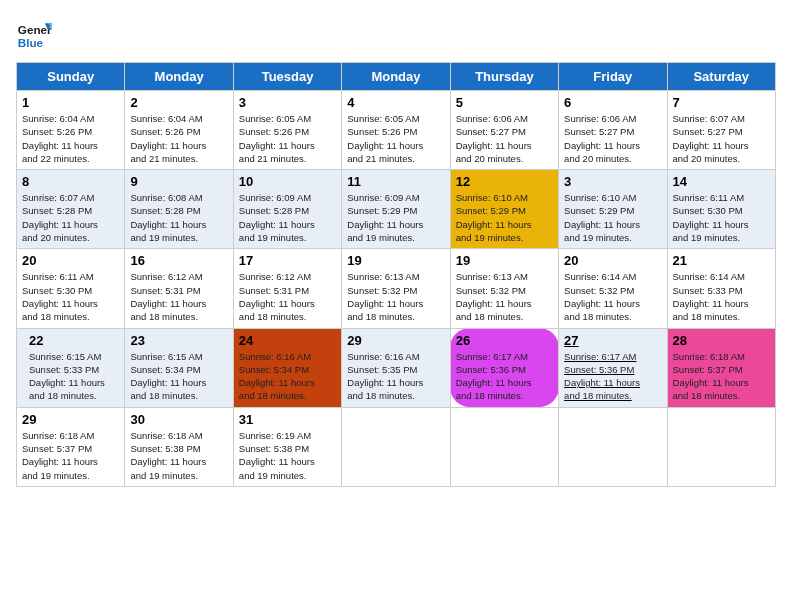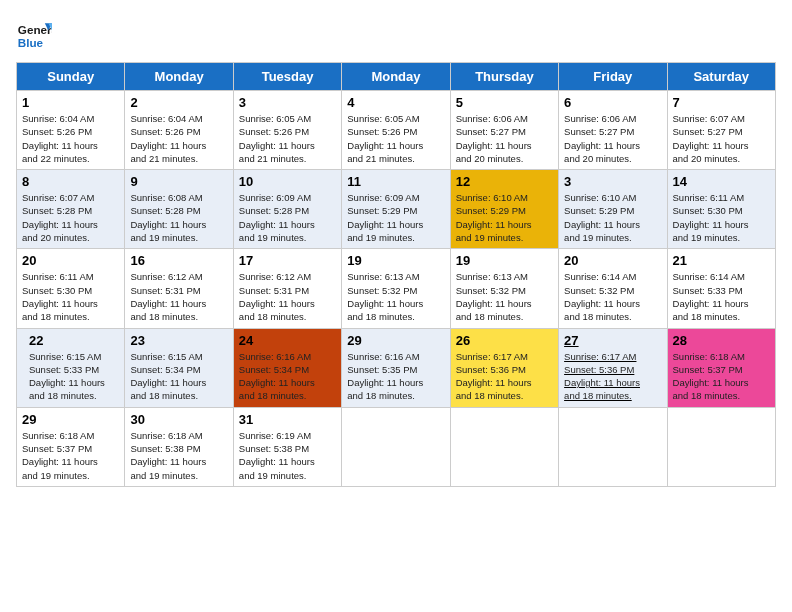--- a/index.html
+++ b/index.html
@@ -298,21 +298,21 @@
 Daylight: 11 hours
 and 18 minutes.</div>
         </td>
         <td style="background: rgb(232, 238, 247);">
           <span class="day-num">29</span>
           <div class="day-info" style="white-space: pre-line;">Sunrise: 6:16 AM
 Sunset: 5:35 PM
 Daylight: 11 hours
 and 18 minutes.</div>
         </td>
-        <td style="background: #fde047;">
+        <td style="background: #d946ef; border-radius: 20px;">
           <span class="day-num">26</span>
           <div class="day-info" style="white-space: pre-line;">Sunrise: 6:17 AM
 Sunset: 5:36 PM
 Daylight: 11 hours
 and 18 minutes.</div>
         </td>
         <td style="background: rgb(232, 238, 247); text-decoration: underline;">
           <span class="day-num">27</span>
           <div class="day-info" style="white-space: pre-line;">Sunrise: 6:17 AM
 Sunset: 5:36 PM

